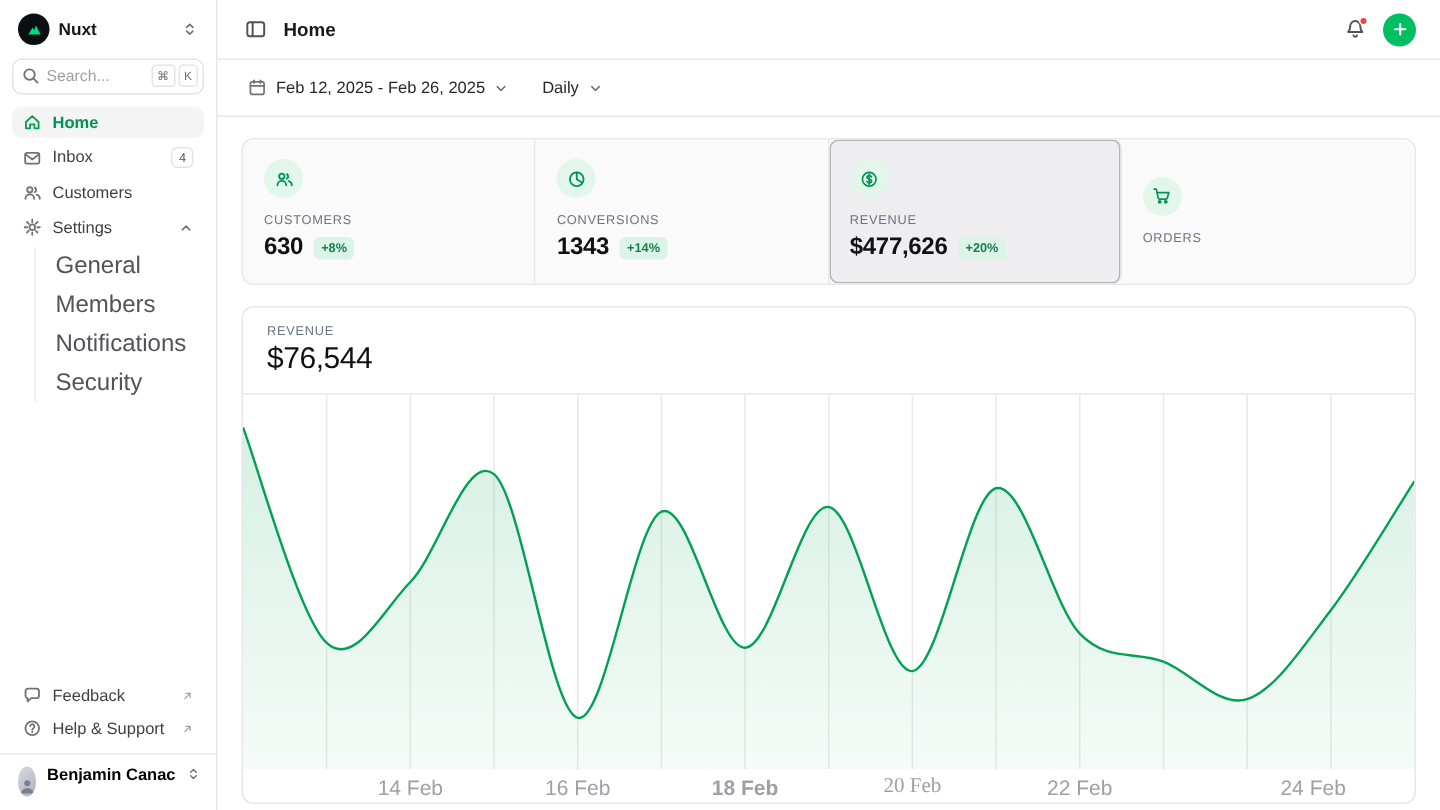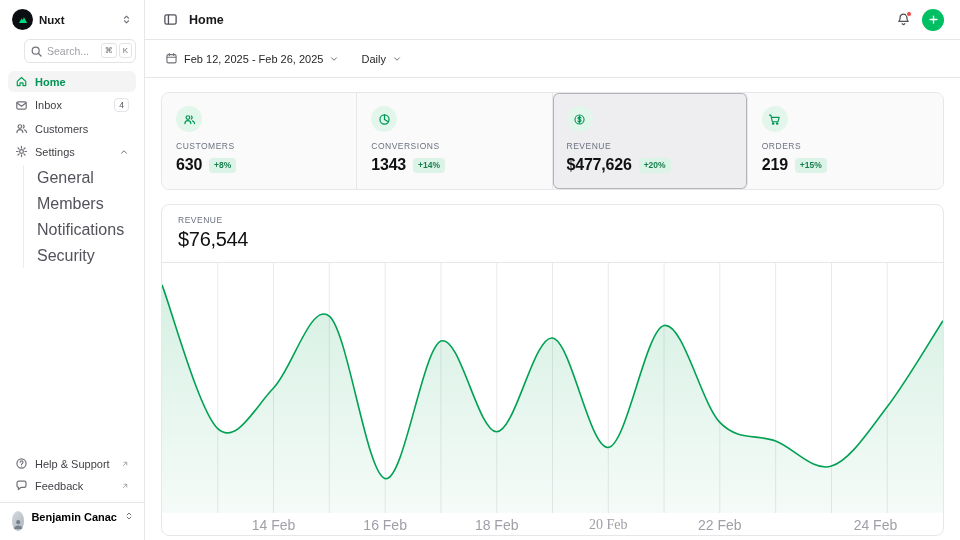--- a/index.html
+++ b/index.html
@@ -9,21 +9,21 @@
 
   
   .sidebar { width:145px; min-width:145px; border-right:1px solid #e7e7ea;
     display:flex; flex-direction:column; background:#fff; }
   .ws-row { display:flex; align-items:center; gap:6px; padding:9px 10px 7px 12px; }
   .ws-logo { width:21px; height:21px; border-radius:50%; background:#0b0f12;
     display:flex; align-items:center; justify-content:center; }
   .ws-name { font-size:11.5px; font-weight:700; flex:1; }
   .icon-btn { background:none; border:none; cursor:pointer; color:#71717a;
     display:flex; align-items:center; justify-content:center; padding:2px; border-radius:4px; }
-  .search-wrap { margin:2px 8px 8px 24px; position:relative; }
+  .search-wrap { margin:2px 8px 8px 8px; position:relative; }
   .search-box { width:100%; height:24px; border:1px solid #e4e4e7; border-radius:6px;
     padding:0 34px 0 22px; font-size:10.5px; color:#3f3f46; outline:none;
     font-family:"Liberation Sans", sans-serif; }
   .search-box::placeholder { color:#9f9fa8; }
   .search-ic { position:absolute; left:6px; top:5px; color:#71717a; }
   .kbds { position:absolute; right:4px; top:4px; display:flex; gap:2px; }
   .kbd { font-size:8px; color:#71717a; border:1px solid #e4e4e7; background:#fff;
     border-radius:3px; padding:1px 3px; min-width:13px; text-align:center; line-height:11px; }
   .nav { padding:0 8px; display:flex; flex-direction:column; gap:2px; }
   .nav-item { display:flex; align-items:center; gap:7px; padding:4px 7px; border-radius:6px;
@@ -193,40 +193,40 @@
           <span class="nav-label">Security</span>
         </button>
       </div>
     </nav>
 
     <div class="spacer"></div>
 
     <div class="side-foot">
       <button class="nav-item">
         <span class="ni">
+          <svg width="13" height="13" viewBox="0 0 16 16" fill="none" stroke="currentColor" stroke-width="1.5" stroke-linecap="round" stroke-linejoin="round">
+              <path d="M2.5 4.6 a2 2 0 0 1 2-2 h7 a2 2 0 0 1 2 2 v3.8 a2 2 0 0 1 -2 2 H7.2 L4.2 13 v-2.6 h-.2 a2 2 0 0 1 -1.5-2 Z"></path>
+            </svg>
+        </span>
+        <span class="nav-label">Feedback</span>
+        <span class="ext-arrow">
+          <svg width="8" height="8" viewBox="0 0 16 16" fill="none" stroke="currentColor" stroke-width="1.8" stroke-linecap="round" stroke-linejoin="round">
+              <path d="M4.5 11.5 L11.5 4.5 M6 4.5 H11.5 V10"></path>
+            </svg>
+        </span>
+      </button>
+      <button class="nav-item">
+        <span class="ni">
           <svg width="13" height="13" viewBox="0 0 16 16" fill="none" stroke="currentColor" stroke-width="1.5" stroke-linecap="round">
               <circle cx="8" cy="8" r="5.6"></circle>
               <path d="M6.3 6.3 a1.75 1.75 0 1 1 2.6 1.7 c-.6.3-.9.7-.9 1.2"></path>
               <line x1="8" y1="11.1" x2="8" y2="11.2"></line>
             </svg>
         </span>
         <span class="nav-label">Help &amp; Support</span>
-        <span class="ext-arrow">
-          <svg width="8" height="8" viewBox="0 0 16 16" fill="none" stroke="currentColor" stroke-width="1.8" stroke-linecap="round" stroke-linejoin="round">
-              <path d="M4.5 11.5 L11.5 4.5 M6 4.5 H11.5 V10"></path>
-            </svg>
-        </span>
-      </button>
-      <button class="nav-item">
-        <span class="ni">
-          <svg width="13" height="13" viewBox="0 0 16 16" fill="none" stroke="currentColor" stroke-width="1.5" stroke-linecap="round" stroke-linejoin="round">
-              <path d="M2.5 4.6 a2 2 0 0 1 2-2 h7 a2 2 0 0 1 2 2 v3.8 a2 2 0 0 1 -2 2 H7.2 L4.2 13 v-2.6 h-.2 a2 2 0 0 1 -1.5-2 Z"></path>
-            </svg>
-        </span>
-        <span class="nav-label">Feedback</span>
         <span class="ext-arrow">
           <svg width="8" height="8" viewBox="0 0 16 16" fill="none" stroke="currentColor" stroke-width="1.8" stroke-linecap="round" stroke-linejoin="round">
               <path d="M4.5 11.5 L11.5 4.5 M6 4.5 H11.5 V10"></path>
             </svg>
         </span>
       </button>
     </div>
 
     <button class="user-row">
       <span class="avatar">
@@ -351,24 +351,20 @@
 
         <button class="stat">
           <span class="stat-ic">
             <svg width="13" height="13" viewBox="0 0 16 16" fill="none" stroke="currentColor" stroke-width="1.4" stroke-linecap="round" stroke-linejoin="round">
                 <path d="M1.8 2.6 h1.7 l1.6 7.4 a1 1 0 0 0 1 .8 h5.4 a1 1 0 0 0 1-.8 L13.8 5.4 H4.1"></path>
                 <circle cx="6.3" cy="13" r="0.9" fill="currentColor"></circle>
                 <circle cx="11.3" cy="13" r="0.9" fill="currentColor"></circle>
               </svg>
           </span>
           <div class="stat-label">ORDERS</div>
-          <div class="stat-valrow">
-            <span class="stat-value">219</span>
-            <span class="delta-badge">+15%</span>
-          </div>
         </button>
       </div>
 
       <section class="chart-card">
         <div class="chart-head">
           <div class="chart-label">REVENUE</div>
           <div class="chart-value">$76,544</div>
         </div>
         <div class="chart-area">
           <svg class="plot" viewBox="0 0 780 250" preserveAspectRatio="none">
@@ -390,21 +386,21 @@
               <line x1="557.1" y1="0" x2="557.1" y2="250" stroke="#e9e9ec" stroke-width="1" vector-effect="non-scaling-stroke"></line>
               <line x1="612.9" y1="0" x2="612.9" y2="250" stroke="#e9e9ec" stroke-width="1" vector-effect="non-scaling-stroke"></line>
               <line x1="668.6" y1="0" x2="668.6" y2="250" stroke="#e9e9ec" stroke-width="1" vector-effect="non-scaling-stroke"></line>
               <line x1="724.3" y1="0" x2="724.3" y2="250" stroke="#e9e9ec" stroke-width="1" vector-effect="non-scaling-stroke"></line>
               <path d="M0,21.9C9.3,45.8 37.1,148.4 55.7,165.6C74.3,182.8 92.9,143.8 111.4,125.0C130.0,106.3 148.6,38.0 167.1,53.1C185.7,68.2 204.3,211.5 222.9,215.6C241.4,219.8 260.0,85.9 278.6,78.1C297.1,70.3 315.7,169.3 334.3,168.8C352.9,168.2 371.4,72.4 390.0,75.0C408.6,77.6 427.1,186.5 445.7,184.4C464.3,182.3 482.9,66.7 501.4,62.5C520.0,58.3 538.6,140.1 557.1,159.4C575.7,178.6 594.3,170.8 612.9,178.1C631.4,185.4 650.0,208.9 668.6,203.1C687.1,197.4 705.7,168.0 724.3,143.8C742.9,119.5 770.7,72.0 780.0,57.7 L780,250 L0,250 Z" fill="url(#areaGrad)"></path>
               <path d="M0,21.9C9.3,45.8 37.1,148.4 55.7,165.6C74.3,182.8 92.9,143.8 111.4,125.0C130.0,106.3 148.6,38.0 167.1,53.1C185.7,68.2 204.3,211.5 222.9,215.6C241.4,219.8 260.0,85.9 278.6,78.1C297.1,70.3 315.7,169.3 334.3,168.8C352.9,168.2 371.4,72.4 390.0,75.0C408.6,77.6 427.1,186.5 445.7,184.4C464.3,182.3 482.9,66.7 501.4,62.5C520.0,58.3 538.6,140.1 557.1,159.4C575.7,178.6 594.3,170.8 612.9,178.1C631.4,185.4 650.0,208.9 668.6,203.1C687.1,197.4 705.7,168.0 724.3,143.8C742.9,119.5 770.7,72.0 780.0,57.7" fill="none" stroke="#00a152" stroke-width="1.6" vector-effect="non-scaling-stroke"></path>
             </svg>
           <div class="x-labels">
               <span style="left: 14.2857%;">14 Feb</span>
               <span style="left: 28.5714%;">16 Feb</span>
-              <span style="left: 42.8571%;">18 Feb</span>
+              <span style="left: 42.8571%; font-weight: bold;">18 Feb</span>
               <span style="left: 57.1429%; font-family: Liberation Serif, serif;">20 Feb</span>
               <span style="left: 71.4286%;">22 Feb</span>
               <span style="left: 85.7143%; margin-left: 44px;">24 Feb</span>
             </div>
         </div>
       </section>
 
     </div>
   </main>
 </div>

